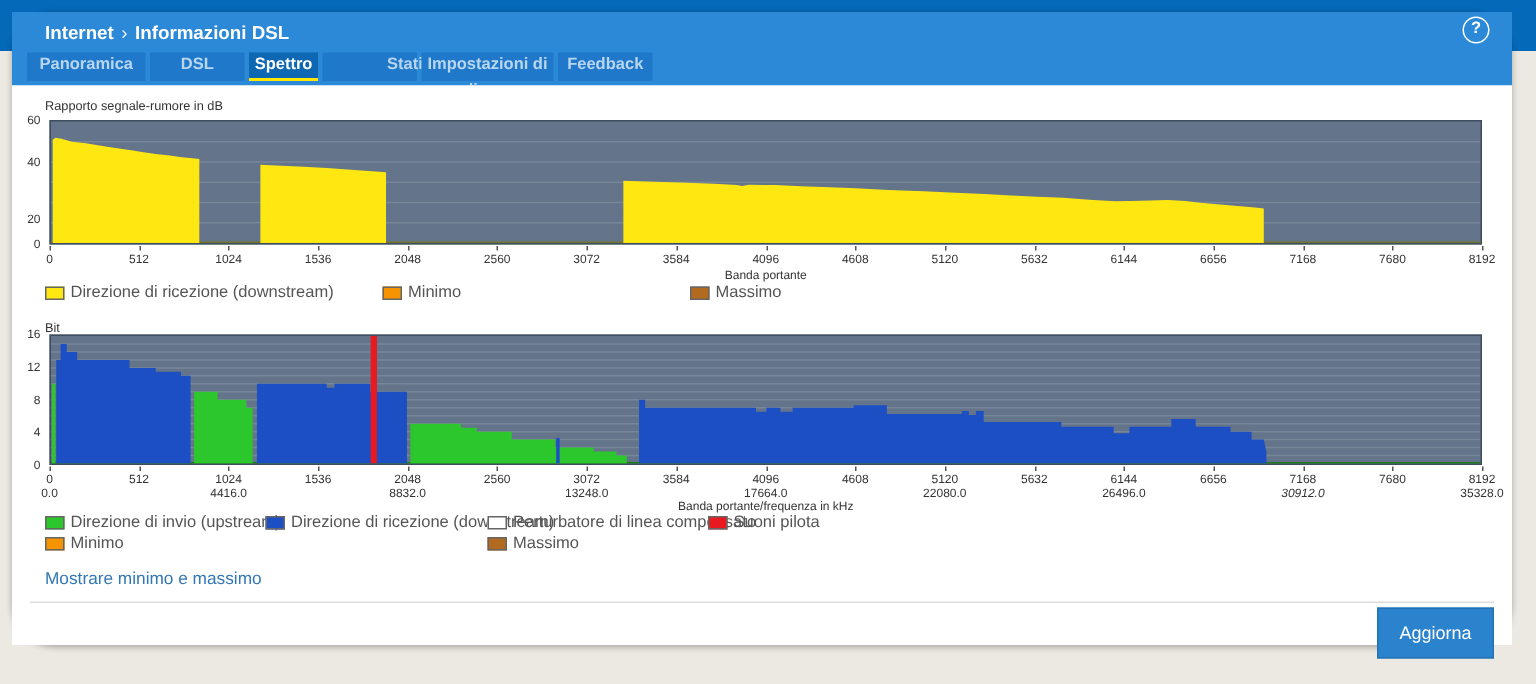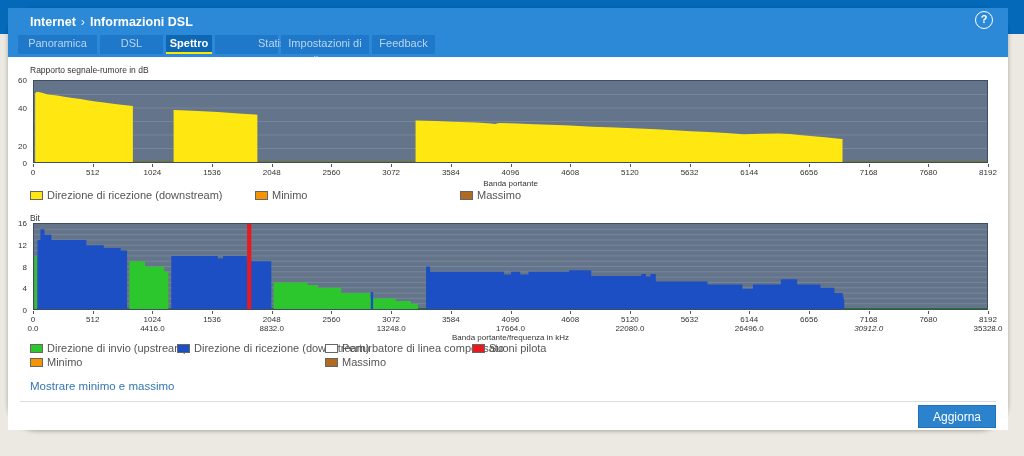--- a/index.html
+++ b/index.html
@@ -13,21 +13,21 @@
 
   .card-header { position:absolute; left:0; top:0; width:100%; height:49px; background:#2b89d7; }
   .breadcrumb { position:absolute; left:22px; top:7px; color:#fff; font-size:12.5px; font-weight:bold; }
   .breadcrumb .sep { font-weight:normal; padding:0 5px; opacity:.9; }
   .help-btn { position:absolute; right:15px; top:3px; width:18px; height:18px; border:1.5px solid #fff;
               border-radius:50%; color:#fff; font-size:11px; font-weight:bold; text-align:center;
               line-height:15px; cursor:pointer; }
 
   .tabbar { position:absolute; left:10px; top:27px; display:flex; gap:3px; }
   .tab { height:19px; background:#1f78ca; color:#b9d6ef; font-size:11px; text-align:center;
-         line-height:17px; border-bottom:2px solid transparent; cursor:pointer; }
+         line-height:17px; border-bottom:2px solid transparent; cursor:pointer;font-weight:bold; }
   .tab.active { background:#0d67b3; color:#fff; font-weight:bold; border-bottom:2px solid #ffe600; }
 
   .content { position:absolute; left:0; top:49px; width:100%; height:373px; background:#fff; }
 
   .chart-title { position:absolute; font-size:8.5px; color:#333; }
   .plot { position:absolute; background:#64748a; border:1px solid #3e4d5f; }
   .plot svg { position:absolute; left:0; top:0; width:100%; height:100%; display:block; }
   .ylabels { position:absolute; width:22px; }
   .ylabels span { position:absolute; right:3px; transform:translateY(-50%); font-size:8px; color:#333; }
   .xaxis, .freqaxis { position:absolute; height:10px; }
@@ -36,21 +36,21 @@
   .tickmarks i { position:absolute; width:1px; height:3px; background:#555; }
   .xlabel-wrap { position:absolute; text-align:center; font-size:8px; color:#333; }
 
   .legend-row { position:absolute; height:13px; }
   .legend-item { position:absolute; top:0; display:flex; align-items:center; white-space:nowrap; }
   .legend-item .swatch { width:13px; height:9px; border:1px solid #666; margin-right:4px; display:inline-block; }
   .legend-item .lbl { font-size:11px; color:#555; }
 
   .footer-link { position:absolute; left:22px; font-size:11.5px; color:#3377b5; text-decoration:none; cursor:pointer; }
   .divider { position:absolute; left:12px; right:12px; height:1px; background:#dddddd; }
-  .refresh-btn { position:absolute; right:12px; height:23px; padding:0 14px; background:#2a83cc;
+  .refresh-btn { position:absolute; right:12px; height:34px; padding:0 14px; background:#2a83cc;
                  border:1px solid #2273b6; color:#fff; font-size:12px; font-family:"Liberation Sans",sans-serif;
                  cursor:pointer; }
 
   
   .chart-snr  .chart-title { left:22px; top:8px; }
   .chart-snr  .plot      { left:25px; top:23px; width:955px; height:83px; }
   .chart-snr  .ylabels   { left:0;  top:23px; height:83px; }
   .chart-snr  .tickmarks { left:25px; top:107px; width:955px; }
   .chart-snr  .xaxis     { left:25px; top:111px; width:955px; }
   .chart-snr  .xlabel-wrap { left:25px; top:122px; width:955px; }

